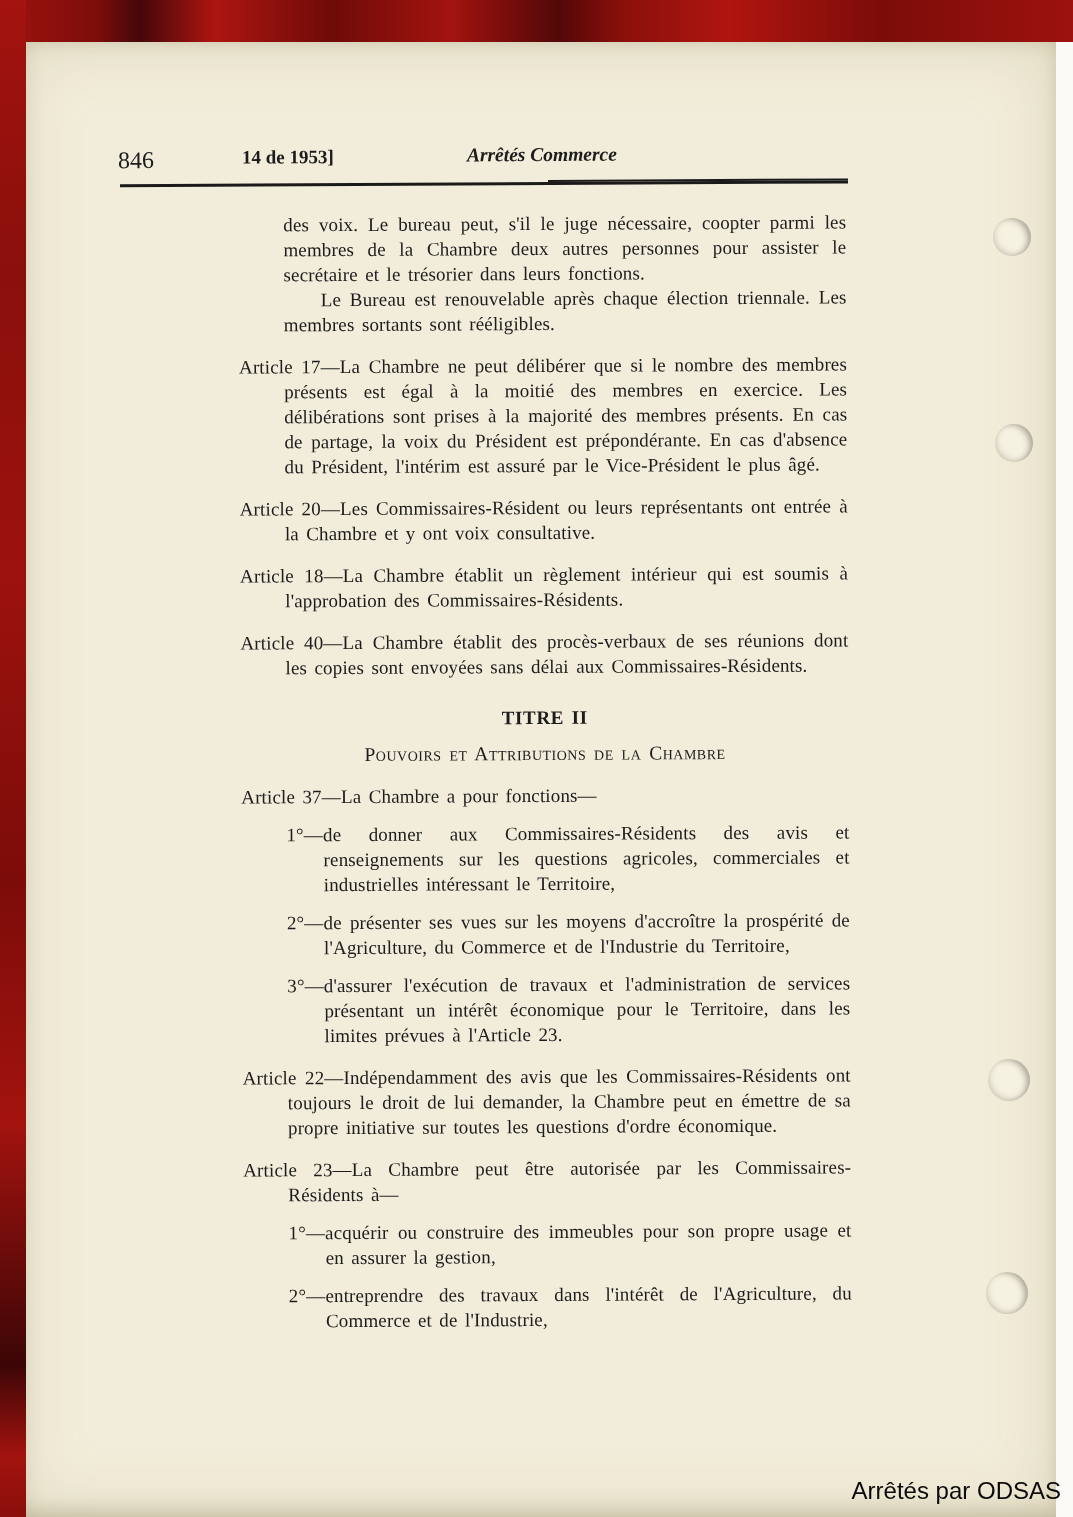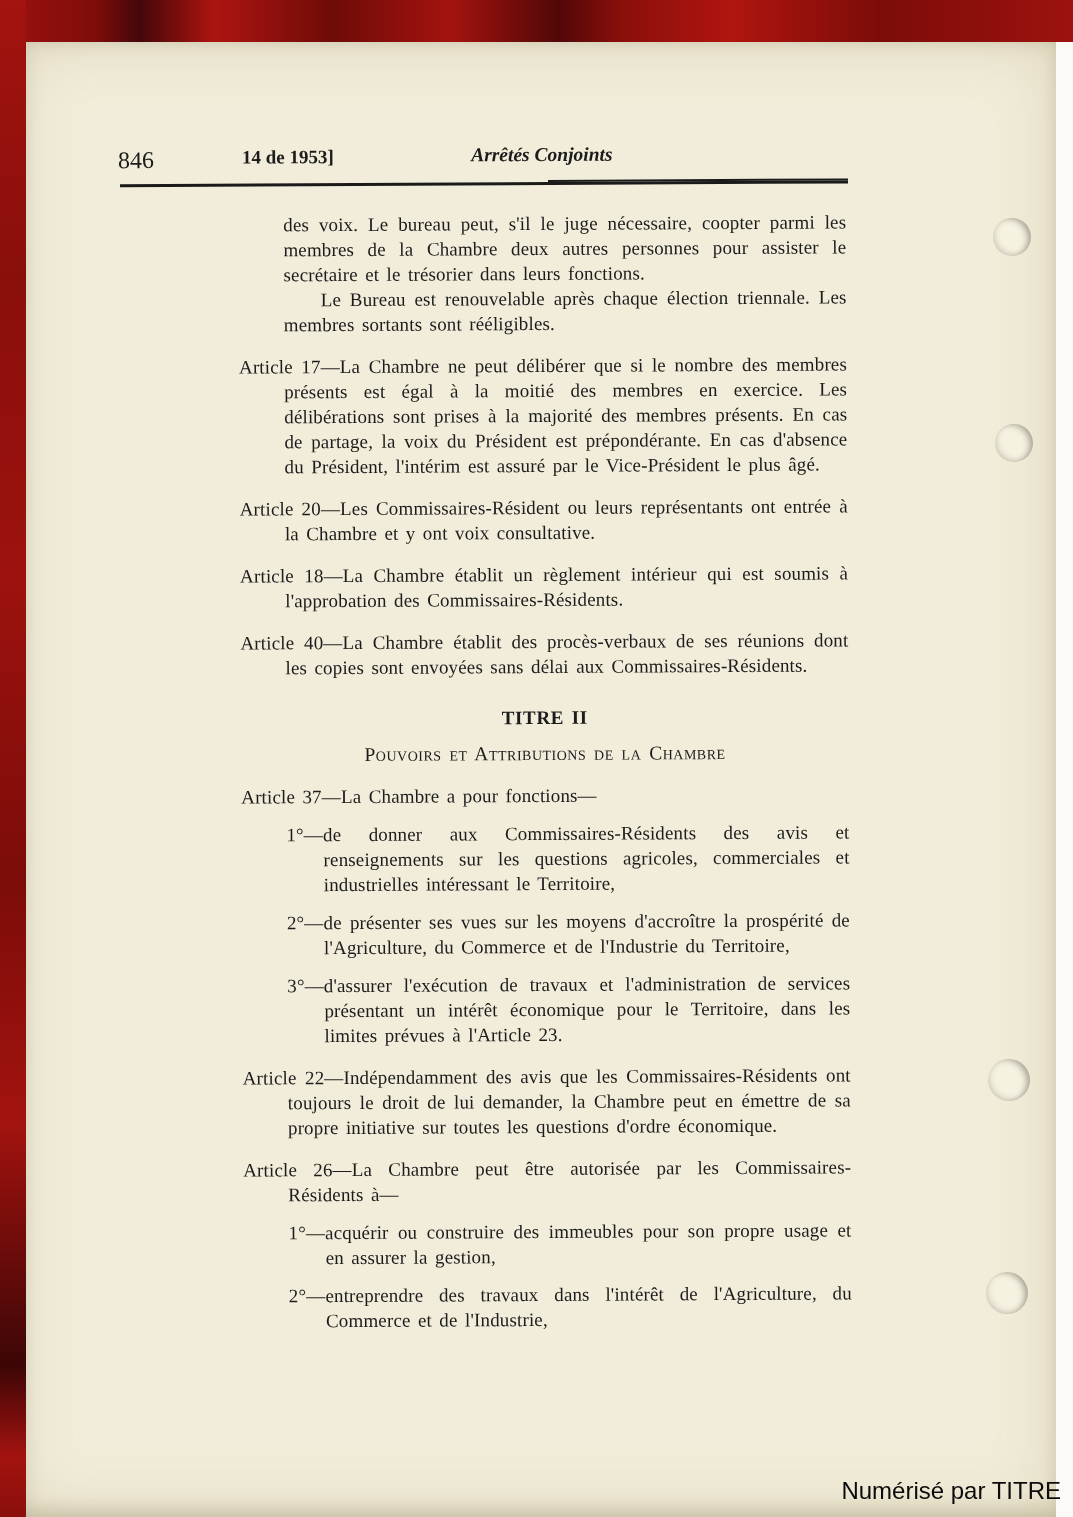--- a/index.html
+++ b/index.html
@@ -87,21 +87,21 @@
 
 <div class="punch-hole hole-1"></div>
 <div class="punch-hole hole-2"></div>
 <div class="punch-hole hole-3"></div>
 <div class="punch-hole hole-4"></div>
 
 <div class="scan-tilt">
 
   <span class="page-num">846</span>
   <span class="issue-ref">14 de 1953]</span>
-  <div class="running-title-wrap"><span class="running-title">Arrêtés Conjoints</span></div>
+  <div class="running-title-wrap"><span class="running-title">Arrêtés Commerce</span></div>
   <div class="header-rule"></div>
 
   <div class="text-column">
 
     <p class="para">des voix. Le bureau peut, s'il le juge nécessaire, coopter parmi les membres de la Chambre deux autres personnes pour assister le secrétaire et le trésorier dans leurs fonctions.</p>
     <p class="para indent">Le Bureau est renouvelable après chaque élection triennale. Les membres sortants sont rééligibles.</p>
 
     <p class="article"><span class="art-label">Article 17—</span><span class="art-text">La Chambre ne peut délibérer que si le nombre des membres présents est égal à la moitié des membres en exercice. Les délibérations sont prises à la majorité des membres présents. En cas de partage, la voix du Président est prépondérante. En cas d'absence du Président, l'intérim est assuré par le Vice-Président le plus âgé.</span></p>
 
     <p class="article"><span class="art-label">Article 20—</span><span class="art-text">Les Commissaires-Résident ou leurs représentants ont entrée à la Chambre et y ont voix consultative.</span></p>
@@ -116,22 +116,22 @@
     <p class="article"><span class="art-label">Article 37—</span><span class="art-text">La Chambre a pour fonctions—</span></p>
 
     <p class="item"><span class="item-num">1°—</span><span class="item-text">de donner aux Commissaires-Résidents des avis et renseignements sur les questions agricoles, commerciales et industrielles intéressant le Territoire,</span></p>
 
     <p class="item"><span class="item-num">2°—</span><span class="item-text">de présenter ses vues sur les moyens d'accroître la prospérité de l'Agriculture, du Commerce et de l'Industrie du Territoire,</span></p>
 
     <p class="item"><span class="item-num">3°—</span><span class="item-text">d'assurer l'exécution de travaux et l'administration de services présentant un intérêt économique pour le Territoire, dans les limites prévues à l'Article 23.</span></p>
 
     <p class="article"><span class="art-label">Article 22—</span><span class="art-text">Indépendamment des avis que les Commissaires-Résidents ont toujours le droit de lui demander, la Chambre peut en émettre de sa propre initiative sur toutes les questions d'ordre économique.</span></p>
 
-    <p class="article"><span class="art-label">Article 26—</span><span class="art-text">La Chambre peut être autorisée par les Commissaires-Résidents à—</span></p>
+    <p class="article"><span class="art-label">Article 23—</span><span class="art-text">La Chambre peut être autorisée par les Commissaires-Résidents à—</span></p>
 
     <p class="item"><span class="item-num">1°—</span><span class="item-text">acquérir ou construire des immeubles pour son propre usage et en assurer la gestion,</span></p>
 
     <p class="item"><span class="item-num">2°—</span><span class="item-text">entreprendre des travaux dans l'intérêt de l'Agriculture, du Commerce et de l'Industrie,</span></p>
 
   </div>
 </div>
 
-<div class="watermark">Numérisé par TITRE</div>
+<div class="watermark">Arrêtés par ODSAS</div>
 
 </body></html>

